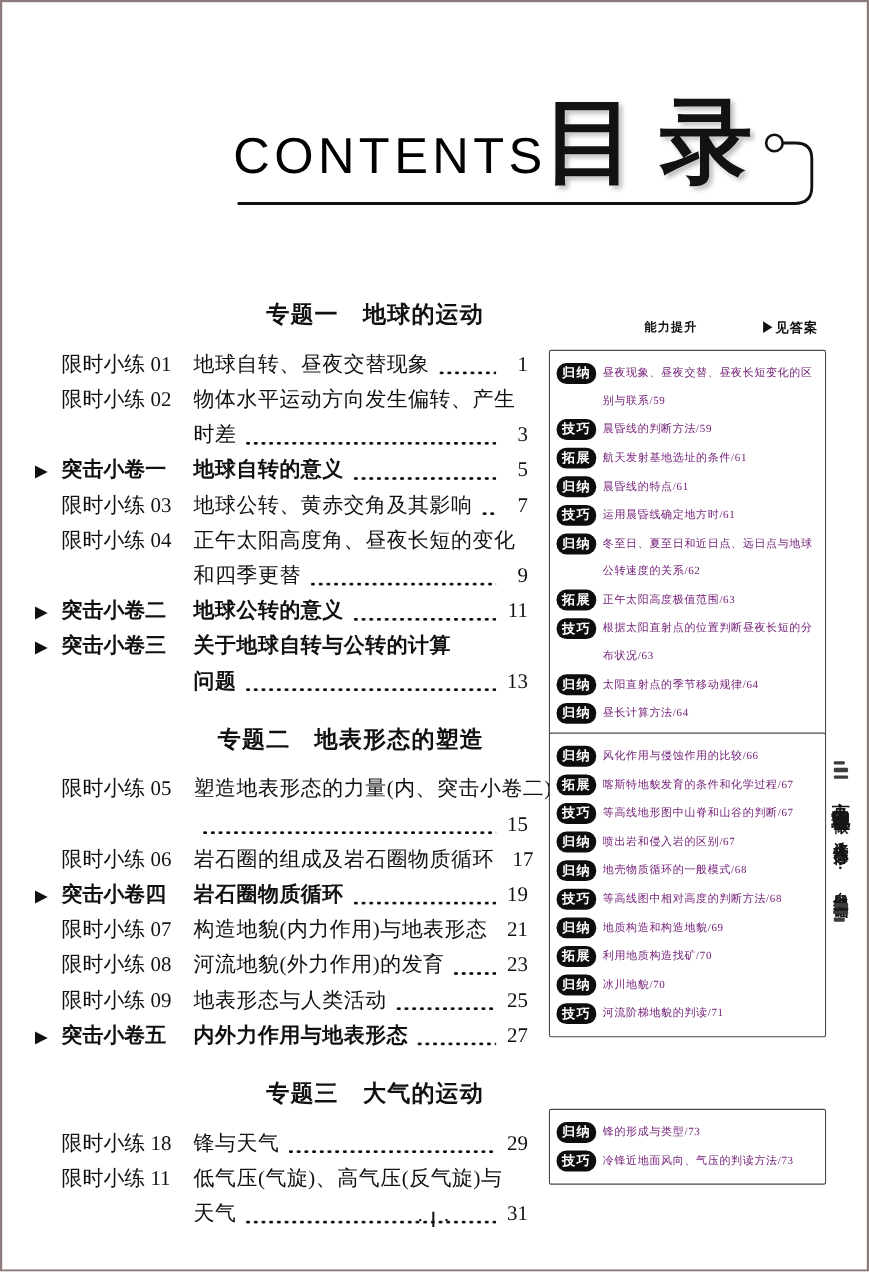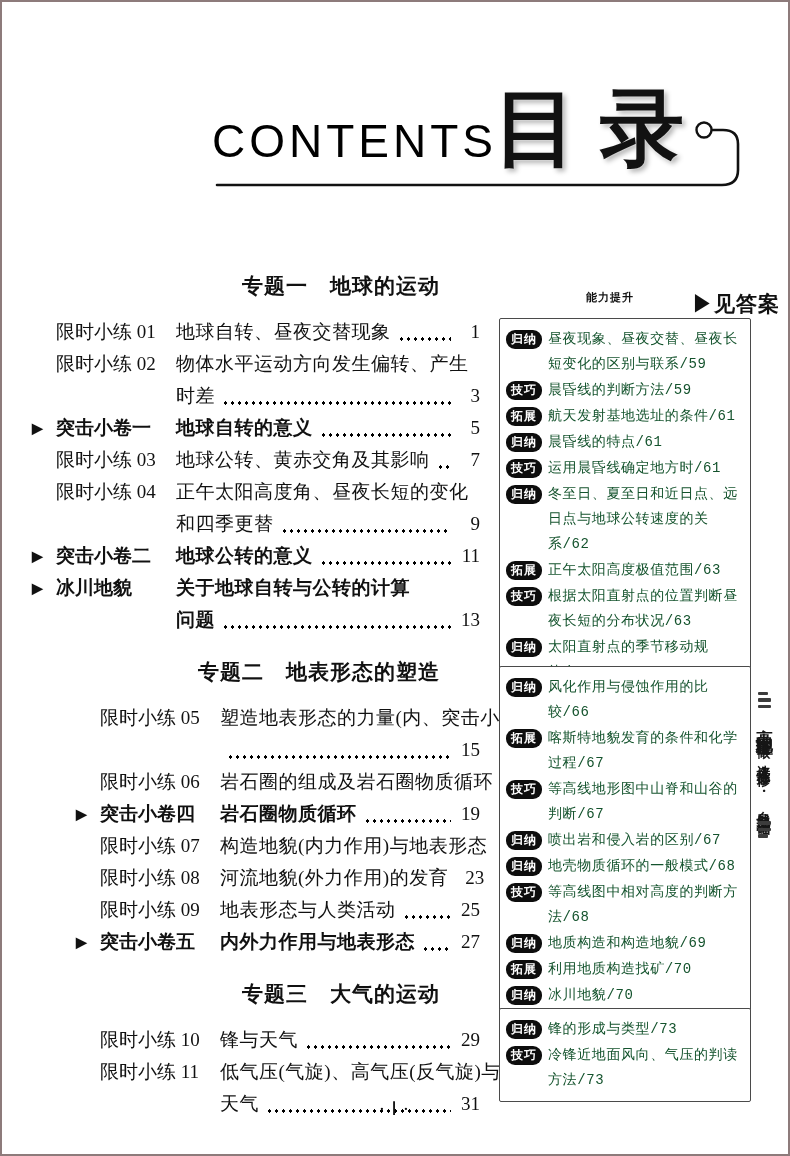--- a/index.html
+++ b/index.html
@@ -13,48 +13,48 @@
   #mulu{position:absolute;left:492px;top:70px;font-size:84px;font-weight:bold;
         font-family:"DejaVu Serif",serif;letter-spacing:22px;color:#121212;white-space:nowrap;
         text-shadow:0 0 2px #fff,3px 3px 5px #b5b5b5;}
   #header-line{position:absolute;left:0;top:0;width:790px;height:210px;pointer-events:none;}
 
   
   #toc{position:absolute;left:30px;top:270px;width:448px;}
   .sec-title{font-weight:bold;font-size:21px;letter-spacing:1px;text-align:right;
         font-family:"Liberation Sans",sans-serif;margin:0 40px 16px 0;}
   .sec{margin-bottom:10px;}
-  .sec + .sec{margin-top:22px;margin-left:44px;}
+  .sec + .sec{margin-top:22px;}
   .entry{display:flex;font-size:19px;line-height:32px;font-family:"Liberation Serif",serif;}
   .entry .marker{width:24px;flex-shrink:0;font-size:14px;line-height:32px;}
   .entry .label{width:120px;flex-shrink:0;white-space:nowrap;}
   .entry .content{flex:1;min-width:0;}
   .entry.bold, .entry.bold .label{font-family:"Liberation Sans",sans-serif;font-weight:bold;}
   .entry.bold .ltext{font-family:"Liberation Sans",sans-serif;font-weight:bold;}
   .line{display:flex;align-items:flex-start;}
   .ltext{white-space:nowrap;letter-spacing:0.5px;}
   .dots{flex:1;height:4px;margin:0 5px 7px 7px;align-self:flex-end;
         background-image:radial-gradient(circle,#000 1.5px,transparent 1.6px);
         background-size:7px 4px;background-repeat:repeat-x;background-position:left center;}
   .pnum{flex-shrink:0;min-width:24px;text-align:right;font-family:"Liberation Serif",serif;
         font-weight:normal;}
 
   
   #ability{position:absolute;left:584px;top:288px;font-size:11px;font-weight:bold;letter-spacing:1px;}
-  #seeanswer{position:absolute;left:690px;top:288px;font-size:21px;font-weight:bold;letter-spacing:1px;}
+  #seeanswer{position:absolute;left:690px;top:288px;font-size:12px;font-weight:bold;letter-spacing:1px;}
   .tip-box{position:absolute;left:497px;width:252px;border:1.5px solid #4a4a4a;border-radius:2px;
         background:#fff;padding:7px 7px 7px 6px;box-sizing:border-box;}
   #box-0{top:316px;}
   #box-1{top:664px;}
   #box-2{top:1006px;}
   .tip-item{display:flex;margin:1px 0;}
   .badge{flex-shrink:0;background:#0d0d0d;color:#fff;font:bold 12px/17px "Liberation Sans",sans-serif;
         letter-spacing:1px;border-radius:9px;padding:1px 5px;margin:3px 6px 0 0;height:17px;}
-  .btext{flex:1;font-family:Liberation Mono, monospace;font-size:14px;line-height:25px;
-        letter-spacing:0.6px;color:#14532d;}
+  .btext{flex:1;font-family:Liberation Serif, serif;font-size:10px;line-height:25px;
+        letter-spacing:0.6px;color:#701a75;}
 
   
   #spine{position:absolute;left:744px;top:686px;width:36px;display:flex;flex-direction:column;
         align-items:center;}
   .spine-bars{display:flex;flex-direction:column;align-items:flex-start;margin:2px 0 6px 0;}
   .spine-bars.bottom{margin:8px 0 0 0;}
   .spine-bars .bar{width:13px;height:3.5px;background:#3c3c3c;border-radius:1px;margin:1.5px 0;}
   .spine-bars .bar.short{width:10px;}
   #spine-text{writing-mode:vertical-rl;text-orientation:upright;letter-spacing:2px;
         font-family:"DejaVu Serif",serif;font-size:14px;color:#161616;line-height:34px;}
@@ -149,21 +149,21 @@
           <span class="content">
             <span class="line">
               <span class="ltext">地球公转的意义</span>
               <span class="dots"></span>
               <span class="pnum">11</span>
             </span>
           </span>
         </div>
         <div class="entry bold">
           <span class="marker">▶</span>
-          <span class="label">冰川地貌</span>
+          <span class="label">突击小卷三</span>
           <span class="content">
             <span class="line">
               <span class="ltext">关于地球自转与公转的计算</span>
             </span>
             <span class="line">
               <span class="ltext">问题</span>
               <span class="dots"></span>
               <span class="pnum">13</span>
             </span>
           </span>
@@ -248,21 +248,21 @@
               <span class="dots"></span>
               <span class="pnum">27</span>
             </span>
           </span>
         </div>
       </div>
       <div class="sec">
         <div class="sec-title">专题三　大气的运动</div>
         <div class="entry">
           <span class="marker"></span>
-          <span class="label">限时小练 10</span>
+          <span class="label">限时小练 18</span>
           <span class="content">
             <span class="line">
               <span class="ltext">锋与天气</span>
               <span class="dots"></span>
               <span class="pnum">29</span>
             </span>
           </span>
         </div>
         <div class="entry">
           <span class="marker"></span>

